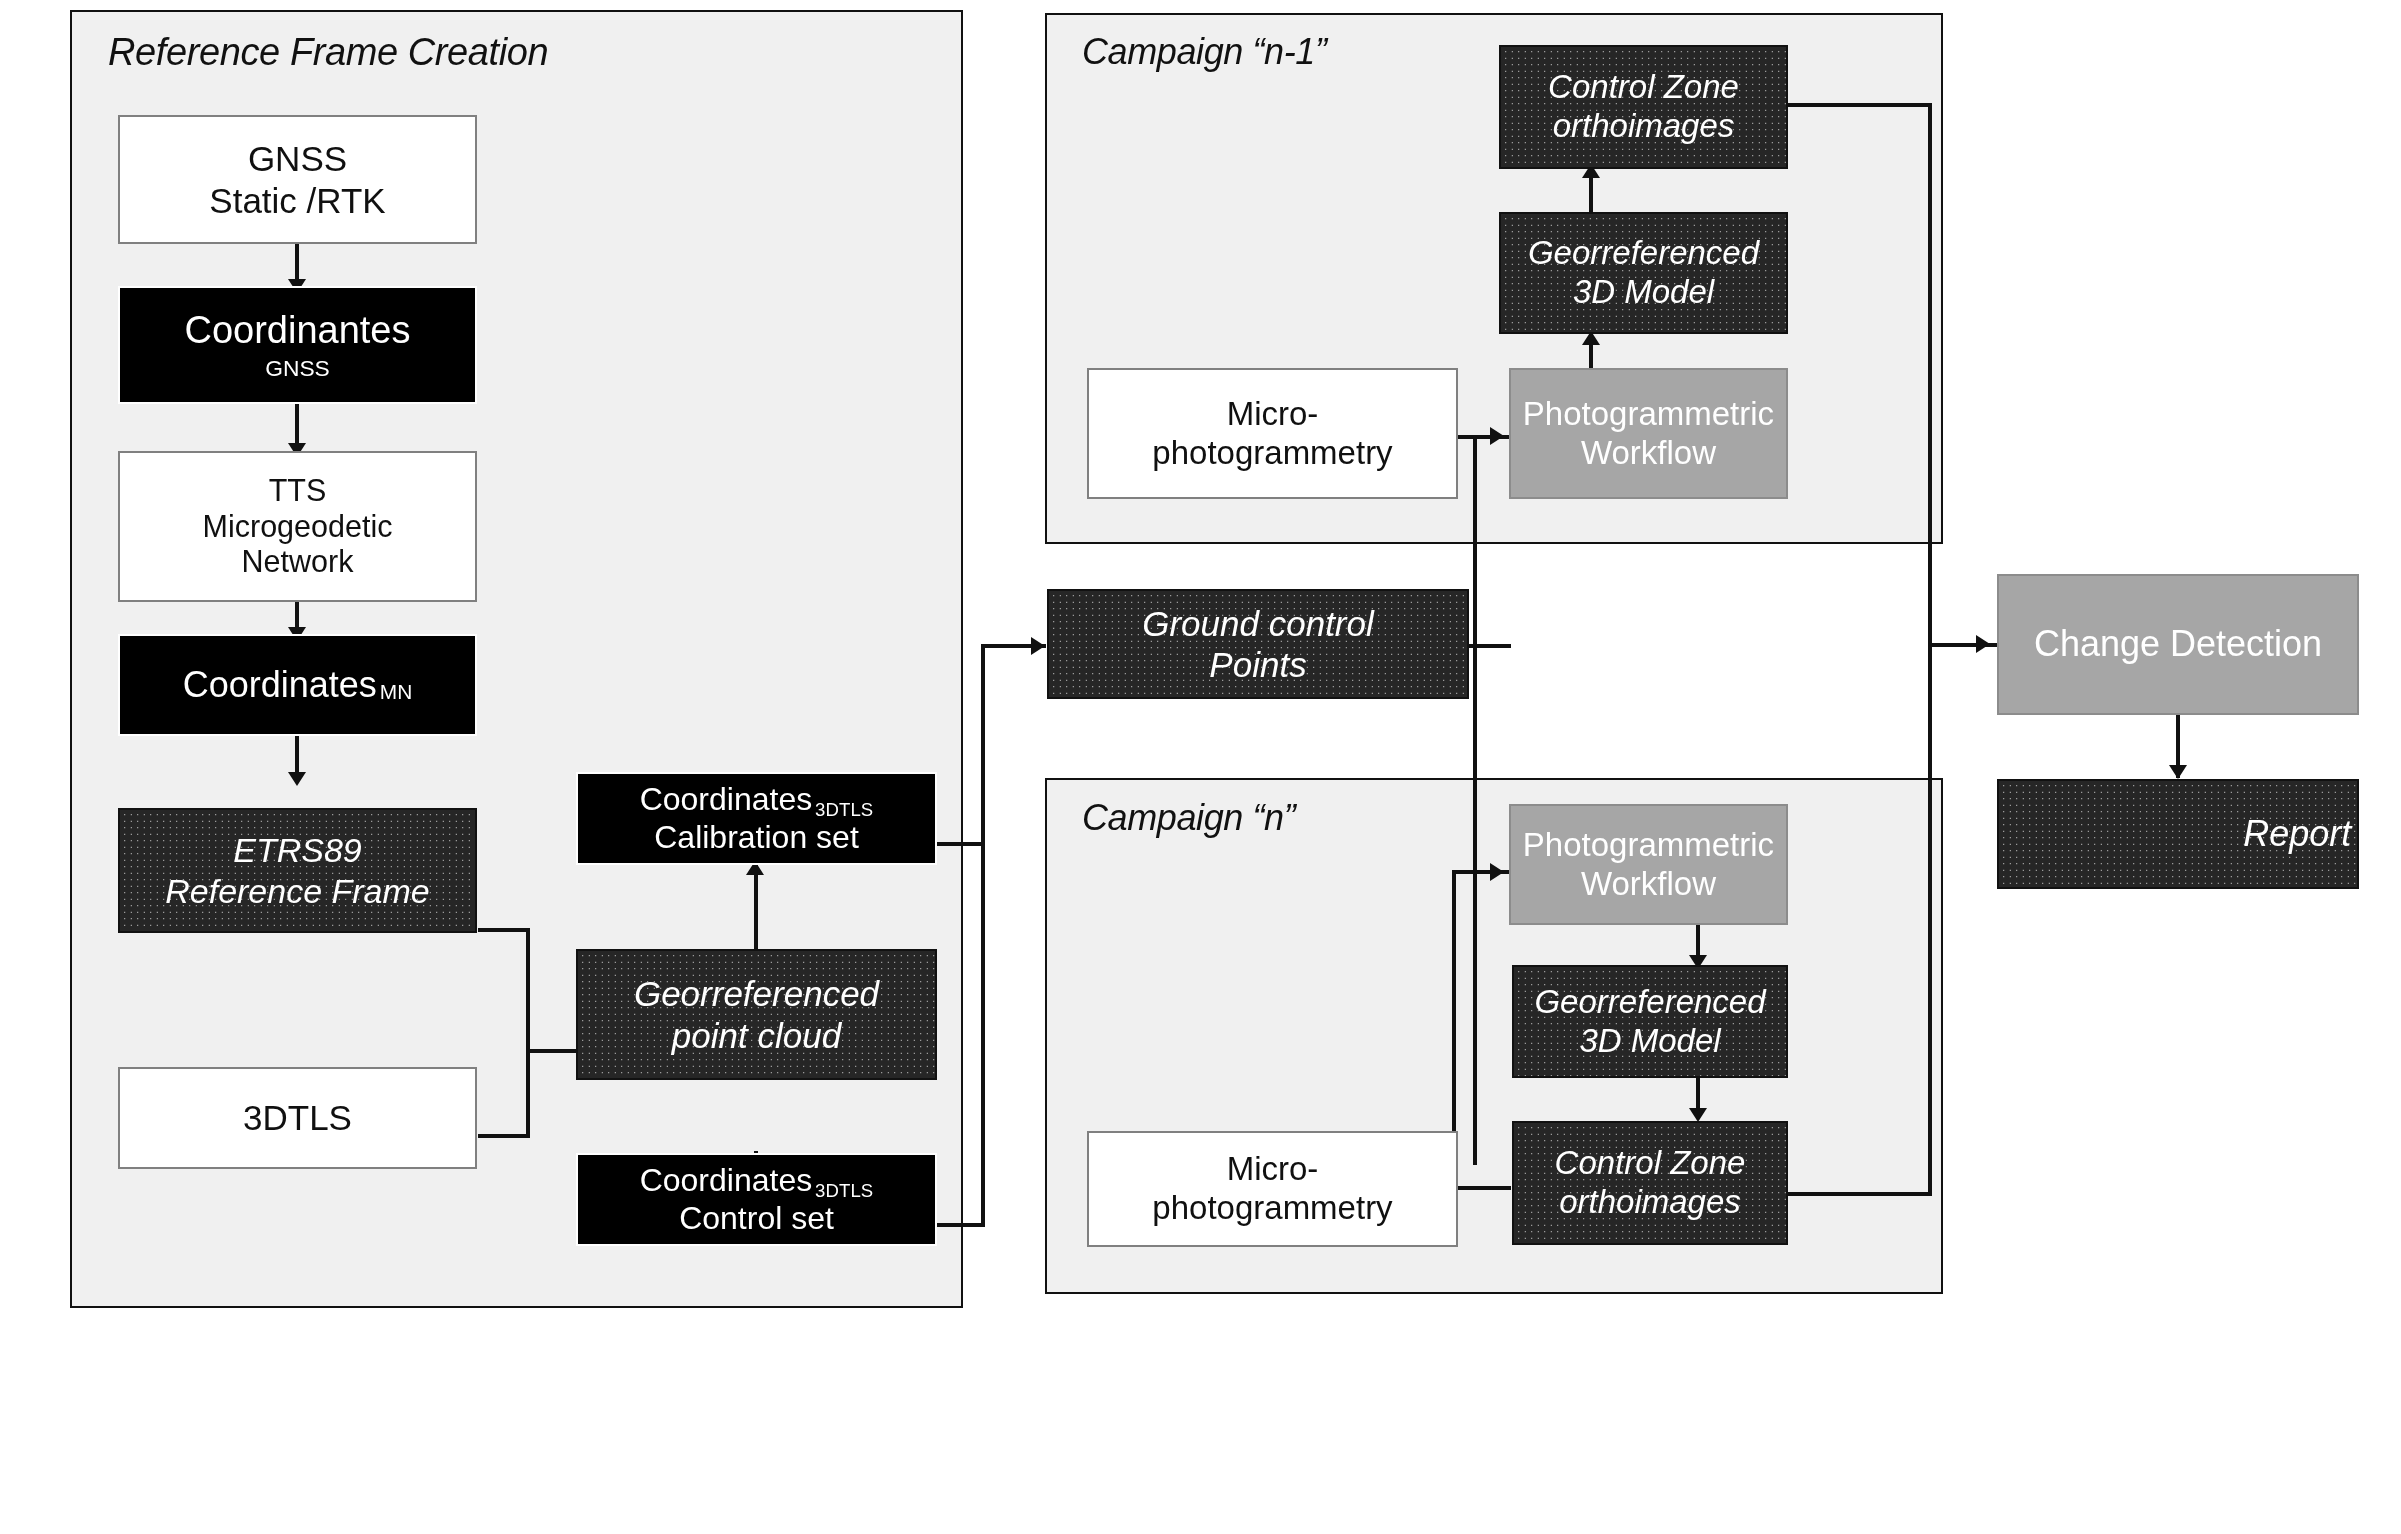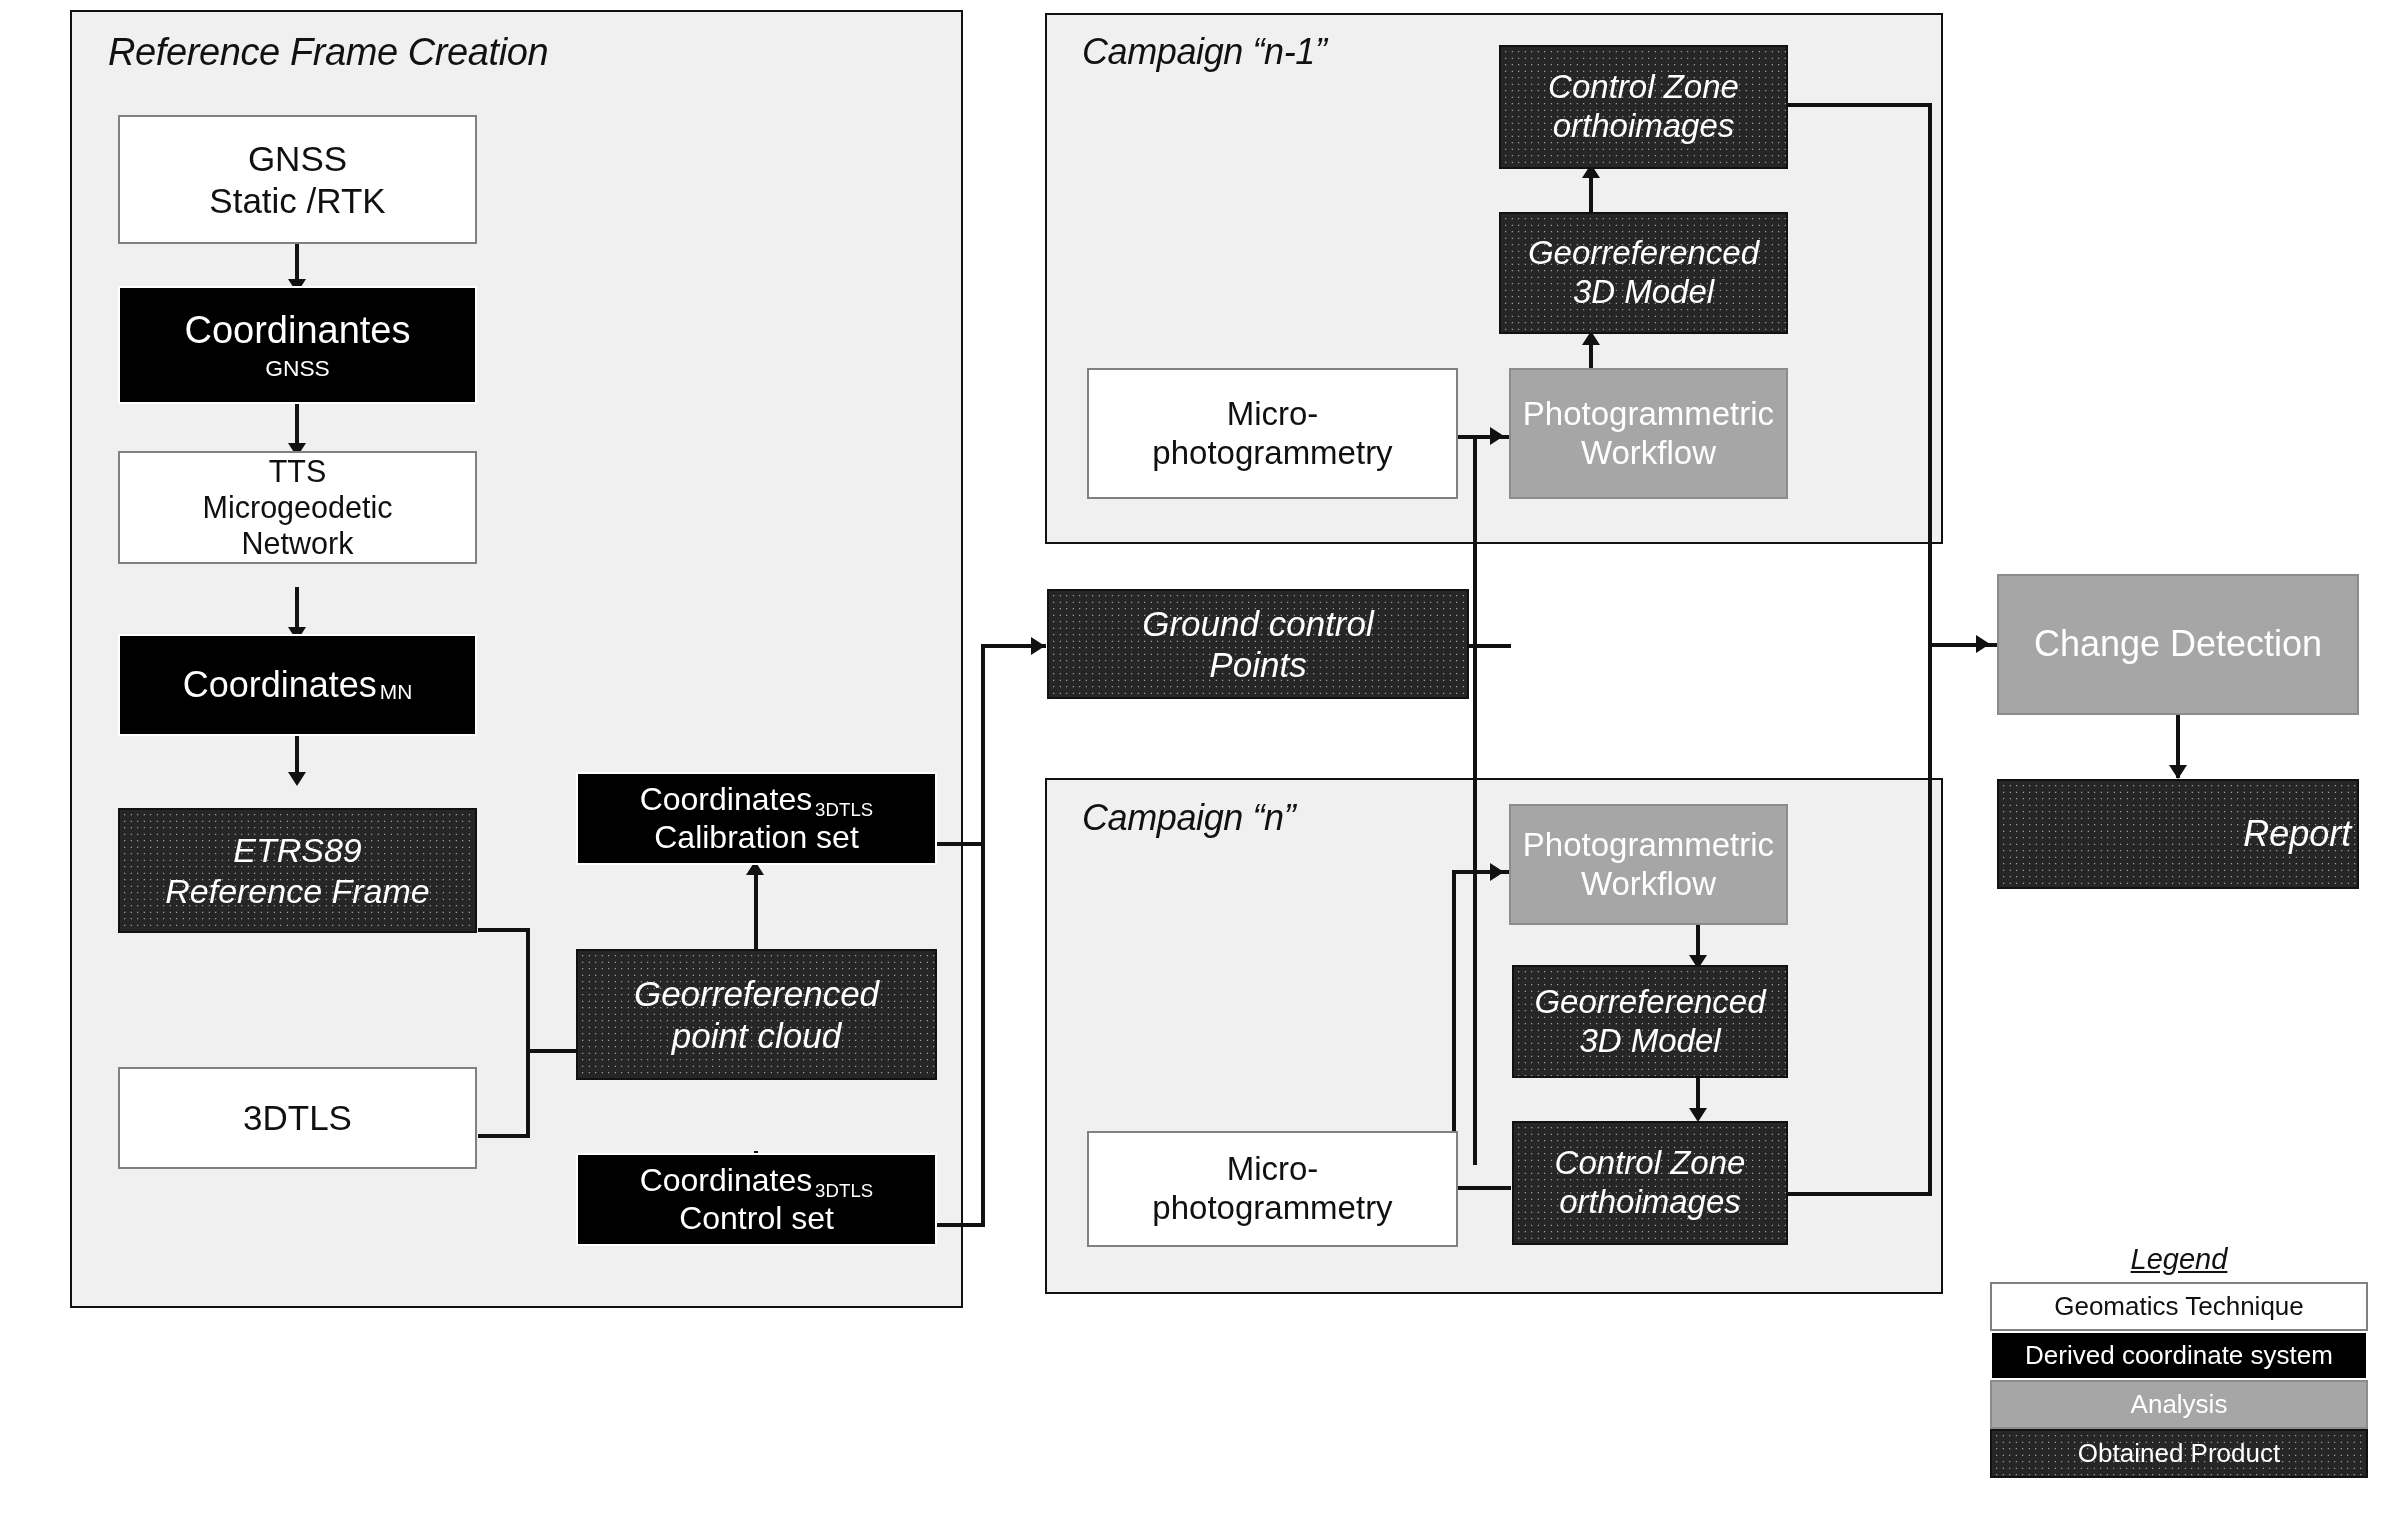--- a/index.html
+++ b/index.html
@@ -234,21 +234,21 @@
   <div class="node t-white" style="left:70px;top:115px;width:359px;height:129px;font-size:35px;flex-direction:column;">
     <span class="lbl">GNSS</span>
     <span class="lbl">Static /RTK</span>
   </div>
 
   <div class="node t-black" style="left:70px;top:286px;width:359px;height:118px;font-size:38px;flex-direction:column;">
     <span class="lbl">Coordinantes</span>
     <span class="small2">GNSS</span>
   </div>
 
-  <div class="node t-white" style="left:70px;top:451px;width:359px;height:113px;font-size:30.5px;flex-direction:column;">
+  <div class="node t-white" style="left:70px;top:451px;width:359px;height:151px;font-size:30.5px;flex-direction:column;">
     <span class="lbl">TTS</span>
     <span class="lbl">Microgeodetic</span>
     <span class="lbl">Network</span>
   </div>
 
   <div class="node t-black" style="left:70px;top:634px;width:359px;height:102px;font-size:36px;">
     <span class="lbl">Coordinates</span>
       <span class="sub">MN</span>
   </div>
 
@@ -322,30 +322,15 @@
   </div>
 
   <div class="node t-grey" style="left:1949px;top:574px;width:362px;height:141px;font-size:36px;">
     <span class="lbl">Change Detection</span>
   </div>
 
   <div class="node t-dotted" style="left:1949px;top:779px;width:362px;height:110px;font-size:36px;justify-content:flex-end;">
     <span class="lbl">Report</span>
   </div>
 
-  <div id="legend" style="left:1942px;top:1243px;width:378px;">
-    <div class="legend-title" style="font-size:29px;">Legend</div>
-    <div class="legend-row lg-white" style="height:49px;font-size:26px;">
-      <span>Geomatics Technique</span>
-    </div>
-    <div class="legend-row lg-black" style="height:49px;font-size:26px;">
-      <span>Derived coordinate system</span>
-    </div>
-    <div class="legend-row lg-grey" style="height:49px;font-size:26px;">
-      <span>Analysis</span>
-    </div>
-    <div class="legend-row lg-dotted" style="height:49px;font-size:26px;">
-      <span>Obtained Product</span>
-    </div>
-  </div>
 
 </div>
 
 
 </body></html>

